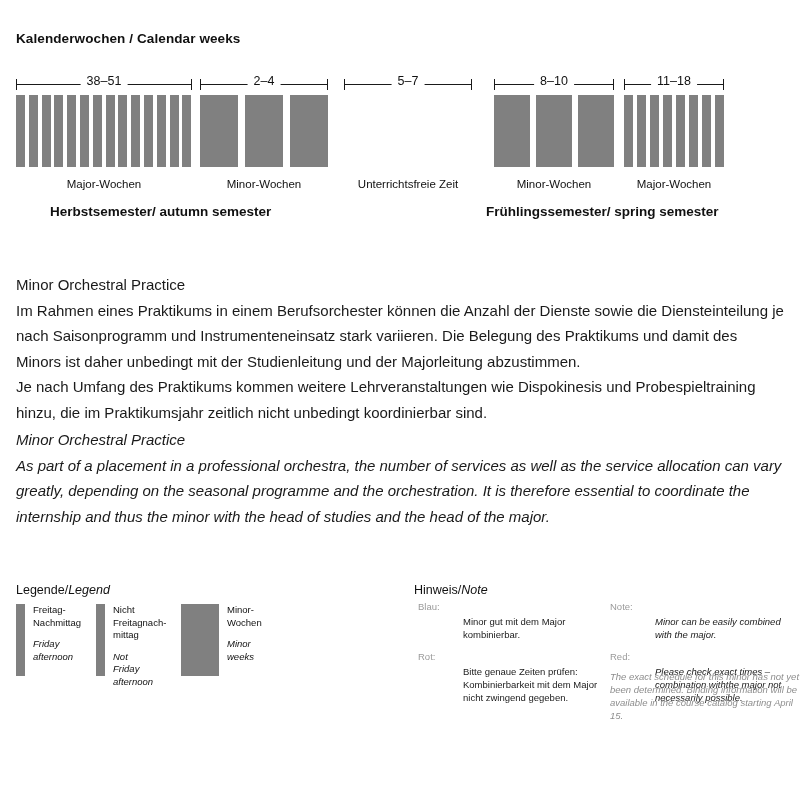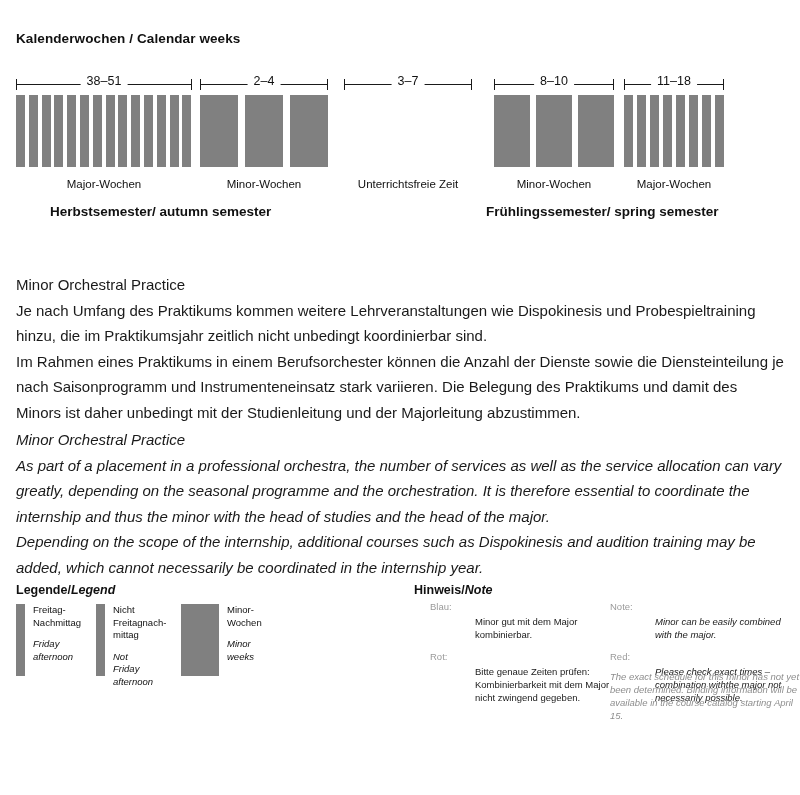--- a/index.html
+++ b/index.html
@@ -119,21 +119,21 @@
     font-size: 15px;
     line-height: 25.5px;
     font-style: italic;
     color: #1a1a1a;
   }
 
   
   .sec-title {
     position: absolute;
     font-size: 12.5px;
-    font-weight: bold;
+    font-weight: normal;
     color: #111;
   }
   .sec-title .it { font-style: italic; }
 
   #legend-items {
     position: absolute;
     left: 16px;
     top: 604px;
     width: 390px;
     height: 145px;
@@ -160,21 +160,21 @@
 
   
   #note-block {
     position: absolute;
     left: 414px;
     top: 600px;
     width: 386px;
     height: 150px;
   }
   .note-col { position: absolute; top: 0; width: 180px; }
-  .note-col.left { left: 16px; }
+  .note-col.left { left: 4px; }
   .note-col.right { left: 196px; }
   .note-key {
     font-size: 9.5px;
     line-height: 13px;
     color: #9a9a9a;
     margin-top: 9px;
   }
   .note-key:first-child { margin-top: 0; }
   .note-val {
     font-size: 9.5px;
@@ -263,21 +263,21 @@
         <div class="bar" style="width: 38px; background: rgb(128, 128, 128);"></div>
         <div class="bar" style="width: 38px; background: rgb(128, 128, 128);"></div>
       </div>
       <div class="grp-caption">Minor-Wochen</div>
     </div>
     <div class="grp" style="left: 344px; width: 128px;">
       <div class="dimline">
         <div class="rule"></div>
         <div class="cap l"></div>
         <div class="cap r"></div>
-        <div class="lbl">3–7</div>
+        <div class="lbl">5–7</div>
       </div>
       <div class="bars" style="gap: 0px;"></div>
       <div class="grp-caption">Unterrichtsfreie Zeit</div>
     </div>
     <div class="grp" style="left: 494px; width: 120px;">
       <div class="dimline">
         <div class="rule"></div>
         <div class="cap l"></div>
         <div class="cap r"></div>
         <div class="lbl">8–10</div>
@@ -310,28 +310,27 @@
     </div>
   </div>
 
 <div id="semester-labels">
     <div class="sem-label" style="left: 50px;">Herbstsemester/ autumn semester</div>
     <div class="sem-label" style="left: 486px;">Frühlingssemester/ spring semester</div>
   </div>
 
 <div class="body-de">
   <div>Minor Orchestral Practice</div>
+  <div>Im Rahmen eines Praktikums in einem Berufsorchester können die Anzahl der Dienste sowie die Diensteinteilung je nach Saisonprogramm und Instrumenteneinsatz stark variieren. Die Belegung des Praktikums und damit des Minors ist daher unbedingt mit der Studienleitung und der Majorleitung abzustimmen.</div>
   <div>Je nach Umfang des Praktikums kommen weitere Lehrveranstaltungen wie Dispokinesis und Probespieltraining hinzu, die im Praktikumsjahr zeitlich nicht unbedingt koordinierbar sind.</div>
-  <div>Im Rahmen eines Praktikums in einem Berufsorchester können die Anzahl der Dienste sowie die Diensteinteilung je nach Saisonprogramm und Instrumenteneinsatz stark variieren. Die Belegung des Praktikums und damit des Minors ist daher unbedingt mit der Studienleitung und der Majorleitung abzustimmen.</div>
 </div>
 
 <div class="body-en">
   <div>Minor Orchestral Practice</div>
   <div>As part of a placement in a professional orchestra, the number of services as well as the service allocation can vary greatly, depending on the seasonal programme and the orchestration. It is therefore essential to coordinate the internship and thus the minor with the head of studies and the head of the major.</div>
-  <div>Depending on the scope of the internship, additional courses such as Dispokinesis and audition training may be added, which cannot necessarily be coordinated in the internship year.</div>
 </div>
 
 <div class="sec-title" style="left:16px; top:583px;"><span>Legende/</span><span class="it">Legend</span></div>
 <div id="legend-items">
     <div class="leg" style="left: 0px;">
       <div class="leg-sw" style="width: 9px; height: 72px; background: rgb(128, 128, 128);"></div>
       <div class="leg-txt"><span class="de">Freitag-
 Nachmittag</span><span class="en">Friday
 afternoon</span></div>
     </div>

